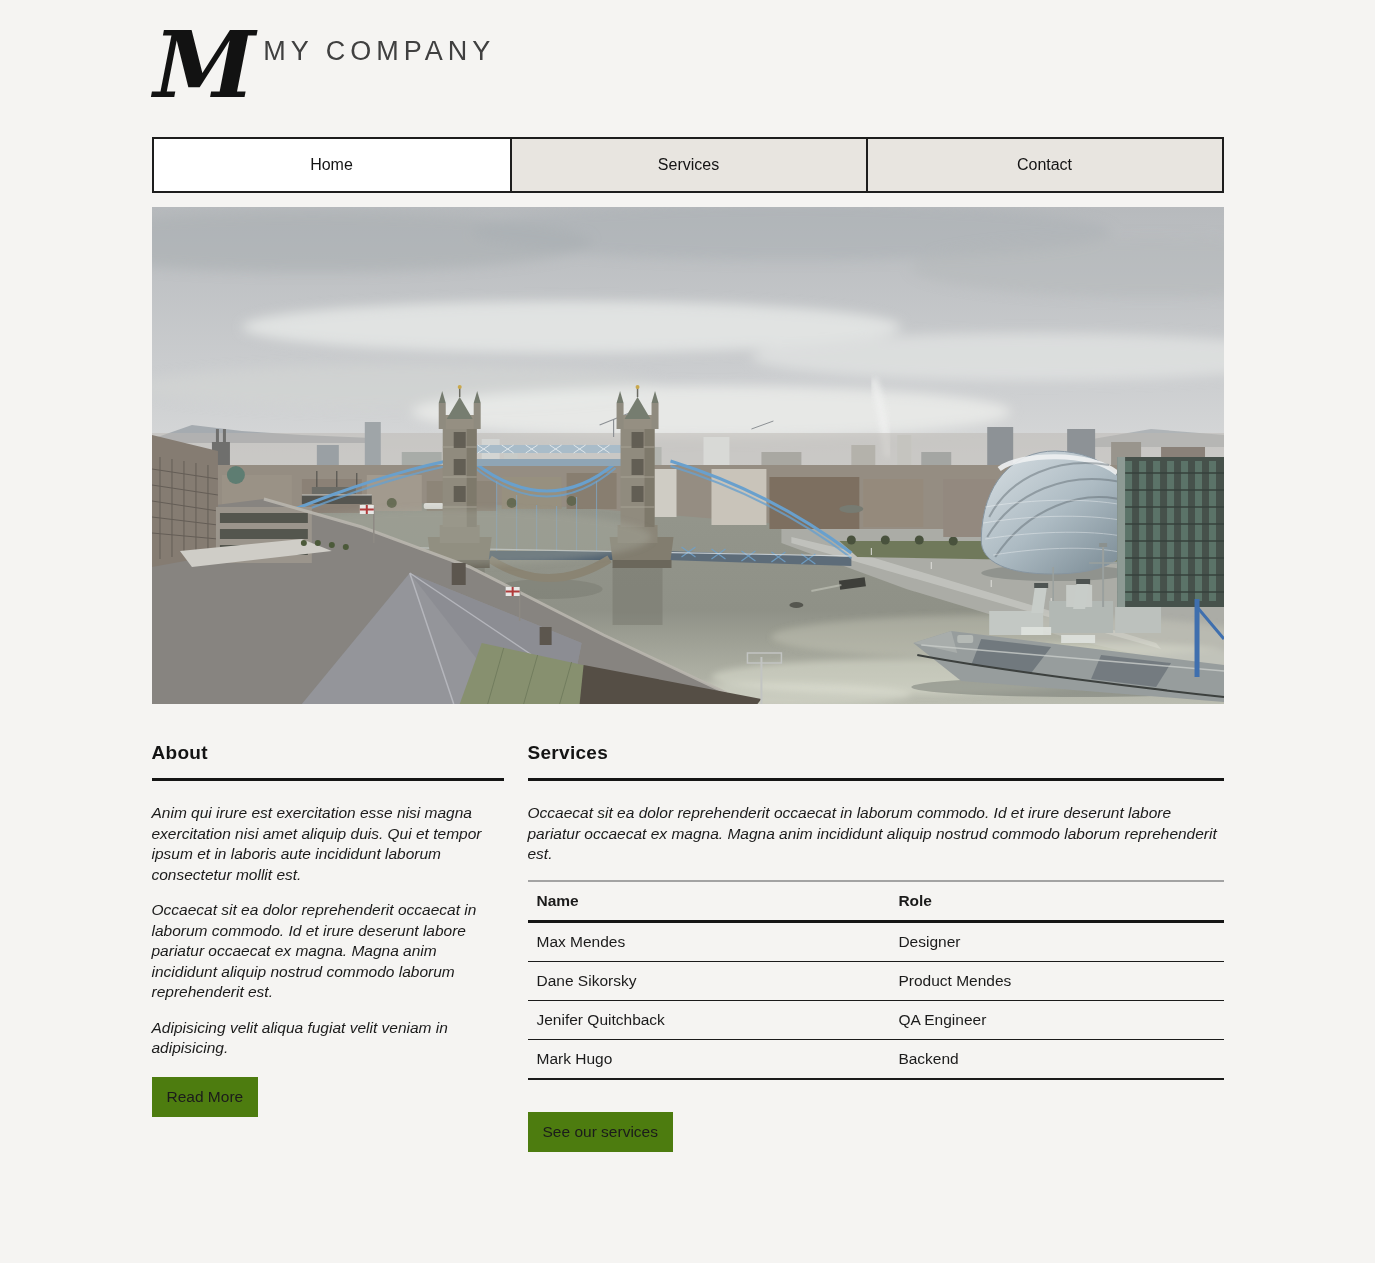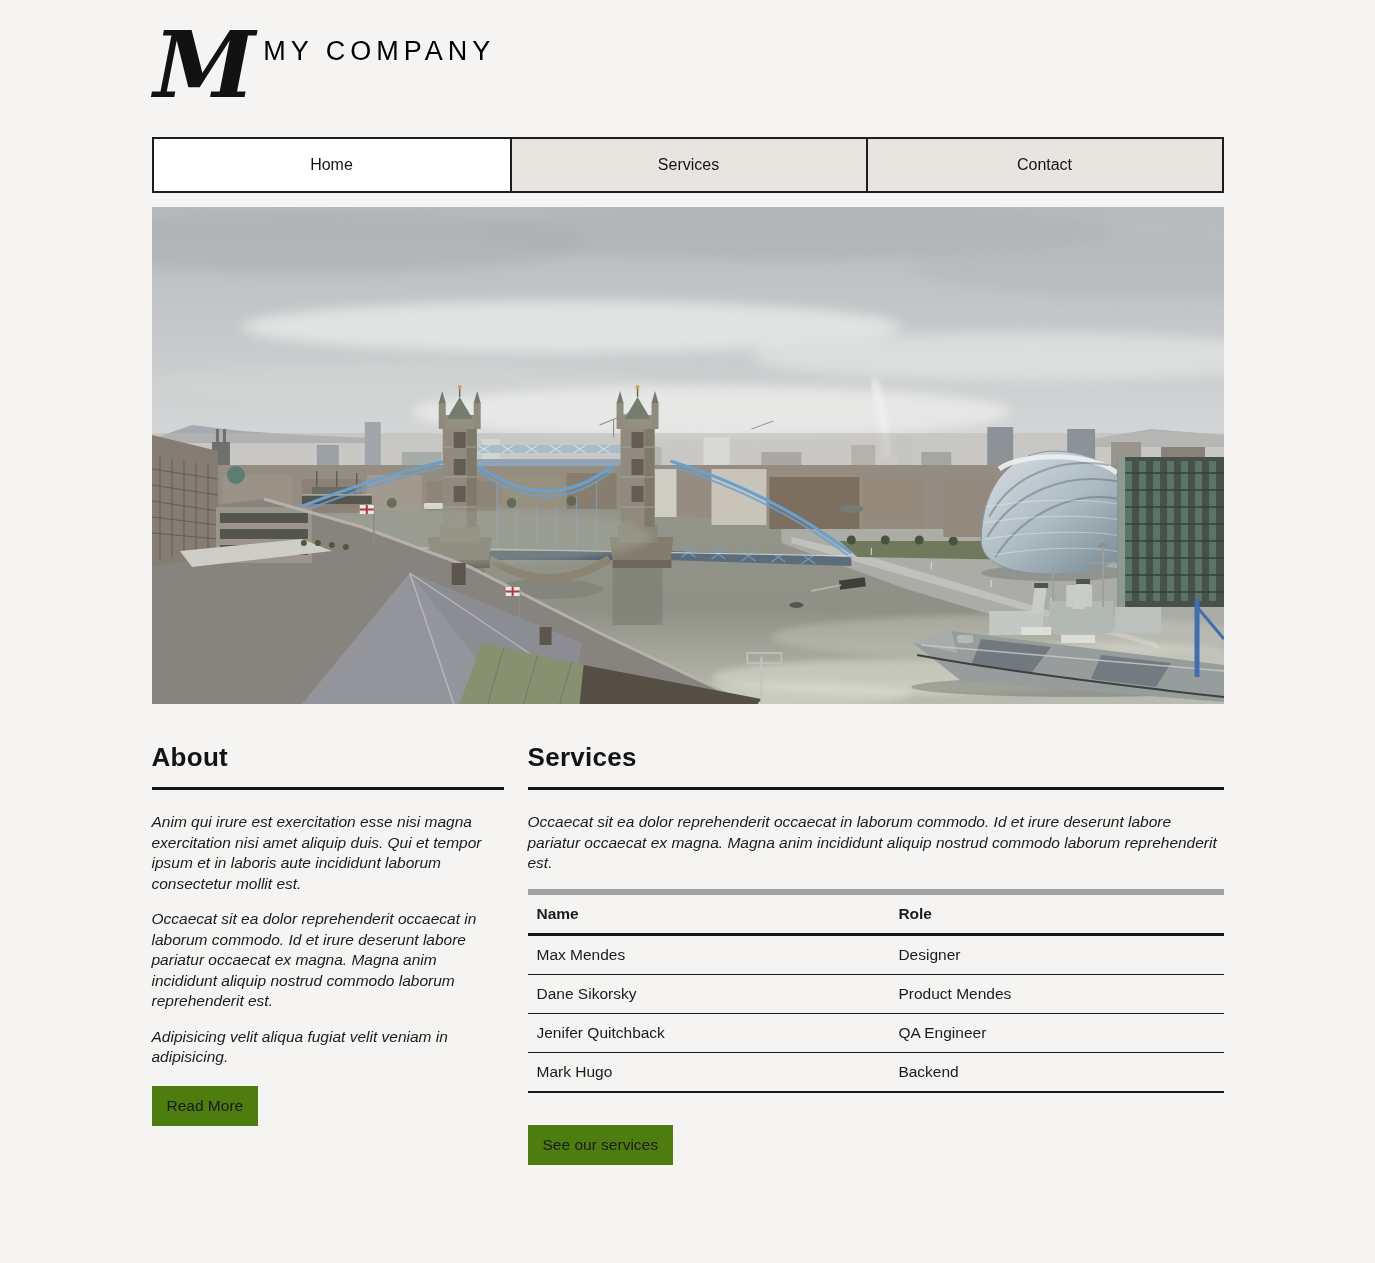--- a/index.html
+++ b/index.html
@@ -15,21 +15,21 @@
   
   .logo { display:flex; align-items:flex-start; gap:12px; padding-left:2px; }
   .monogram {
     font-family:"DejaVu Serif", serif;
     font-style:italic; font-weight:700;
     font-size:92px; line-height:0.82;
     color:#121212; letter-spacing:-4px;
     transform:translateY(-2px);
   }
   .logo-text { padding-top:6px; }
-  .logo-line1 { color:#000000; font-size:27px; letter-spacing:5px; }
+  .logo-line1 { color:#404040; font-size:27px; letter-spacing:5px; }
   .logo-line2 { color:#161616; font-size:34px; letter-spacing:3px; margin-top:4px; }
 
   
   nav {
     margin-top:32px;
     display:grid; grid-template-columns:1fr 1fr 1fr;
     border:2px solid #1d1d1d;
   }
   .tab {
     display:block; text-align:center; padding:17px 0;
@@ -39,35 +39,35 @@
   }
   .tab:first-child { border-left:none; }
   .tab.active { background:#ffffff; }
 
   
   .hero { margin-top:14px; height:497px; overflow:hidden; }
   .hero svg { display:block; width:100%; height:100%; }
 
   
   main { display:grid; grid-template-columns:352px 1fr; column-gap:24px; margin-top:34px; }
-  h2 { font-size:26px; margin:4px 0 0; letter-spacing:.3px; color:#141414; }
+  h2 { font-size:19px; margin:4px 0 0; letter-spacing:.3px; color:#141414; }
   .rule { border:none; height:3px; background:#151515; margin:14px 0 22px; }
   p { font-size:15.5px; line-height:1.32; margin:0 0 15px;font-style:italic; }
 
   .btn {
     display:inline-block; background:#4d7c0f; color:#1b1b1b;
     font-family:inherit; font-size:15.5px; padding:11px 15px;
     border:none; cursor:pointer; margin-top:4px;
   }
   .services-btn { margin-top:32px; }
 
   table { width:100%; border-collapse:collapse; margin-top:12px; }
   th {
     text-align:left; font-size:15.5px; padding:10px 9px;
-    border-top:6px solid #a3a3a3; border-bottom:3px solid #151515;
+    border-top:2px solid #a3a3a3; border-bottom:3px solid #151515;
   }
   td { font-size:15.5px; padding:10px 9px; border-bottom:1px solid #1b1b1b; }
   tbody tr:last-child td { border-bottom-width:2px; }
   .col-name { width:52%; }
 </style>
 </head>
 <body>
 
 <div class="page">
 

